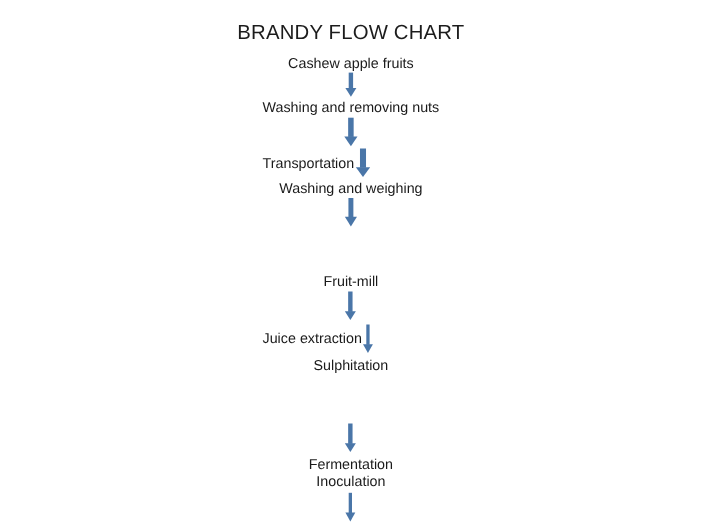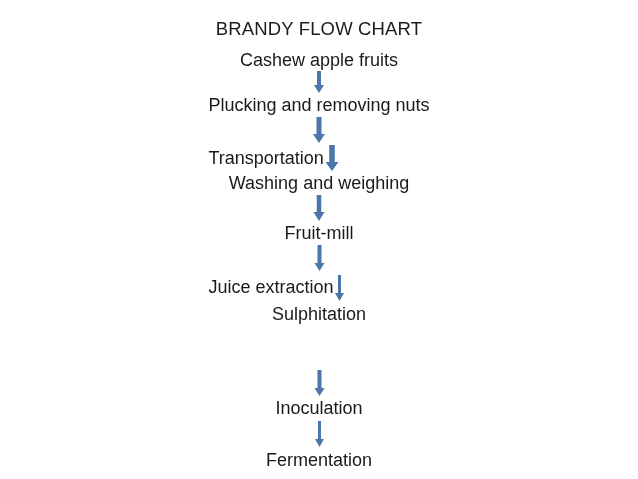--- a/index.html
+++ b/index.html
@@ -34,21 +34,21 @@
     font-size: 18.5px;
     line-height: 1;
     color: #1c1c1c;
     letter-spacing: 0.15px;
     margin-top: 20px;
     margin-bottom: 0;
     white-space: nowrap;
     font-weight: normal;
   }
   .node-label {
-    font-size: 18px;
+    font-size: 13px;
     line-height: 1;
     color: #1a1a1a;
     white-space: nowrap;
     text-align: center;
   }
   .arrow {
     display: block;
     overflow: visible;
   }
   .arrow path,
@@ -67,41 +67,41 @@
 
     <div id="steps-container">
         <div style="display: flex; flex-direction: column; align-items: center;">
           <div class="node-label" style="margin-top: 12px;">Cashew apple fruits</div>
           <svg class="arrow" width="14" height="22" viewBox="0 0 14 22" style="margin-top: 2px;">
             <rect x="5" y="0" width="4" height="14.5" fill="#4a76a8"></rect>
             <polygon points="2,14 12,14 7,22" fill="#4a76a8"></polygon>
           </svg>
         </div>
         <div style="display: flex; flex-direction: column; align-items: center;">
-          <div class="node-label" style="margin-top: 3px;">Plucking and removing nuts</div>
+          <div class="node-label" style="margin-top: 3px;">Washing and removing nuts</div>
           <svg class="arrow" width="16" height="26" viewBox="0 0 16 26" style="margin-top: 3px;">
             <rect x="5.5" y="0" width="5" height="17.5" fill="#4a76a8"></rect>
             <polygon points="2,17 14,17 8,26" fill="#4a76a8"></polygon>
           </svg>
         </div>
         <div style="display: flex; flex-direction: row; align-items: center;">
           <div class="node-label" style="margin-top: 3px;">Transportation</div>
           <svg class="arrow" width="16" height="26" viewBox="0 0 16 26" style="margin-top: 2px;">
             <rect x="5.25" y="0" width="5.5" height="17.5" fill="#4a76a8"></rect>
             <polygon points="1.5,17 14.5,17 8,26" fill="#4a76a8"></polygon>
           </svg>
         </div>
         <div style="display: flex; flex-direction: column; align-items: center;">
           <div class="node-label" style="margin-top: 3px;">Washing and weighing</div>
           <svg class="arrow" width="14" height="26" viewBox="0 0 14 26" style="margin-top: 3px;">
             <rect x="4.75" y="0" width="4.5" height="17.5" fill="#4a76a8"></rect>
             <polygon points="1.5,17 12.5,17 7,26" fill="#4a76a8"></polygon>
           </svg>
         </div>
-        <div style="display: flex; flex-direction: column; align-items: center;">
+        <div style="display: flex; flex-direction: column; align-items: center; margin-top: 40px;">
           <div class="node-label" style="margin-top: 3px;">Fruit-mill</div>
           <svg class="arrow" width="13" height="26" viewBox="0 0 13 26" style="margin-top: 3px;">
             <rect x="4.5" y="0" width="4" height="18.5" fill="#4a76a8"></rect>
             <polygon points="1.5,18 11.5,18 6.5,26" fill="#4a76a8"></polygon>
           </svg>
         </div>
         <div style="display: flex; flex-direction: row; align-items: center;">
           <div class="node-label" style="margin-top: 3px;">Juice extraction</div>
           <svg class="arrow" width="11" height="26" viewBox="0 0 11 26" style="margin-top: 4px;">
             <rect x="4" y="0" width="3" height="18.5" fill="#4a76a8"></rect>
@@ -109,25 +109,25 @@
           </svg>
         </div>
         <div style="display: flex; flex-direction: column; align-items: center; gap: 44px;">
           <div class="node-label" style="margin-top: 4px;">Sulphitation</div>
           <svg class="arrow" width="13" height="26" viewBox="0 0 13 26" style="margin-top: 3px;">
             <rect x="4.5" y="0" width="4" height="18.5" fill="#4a76a8"></rect>
             <polygon points="1.5,18 11.5,18 6.5,26" fill="#4a76a8"></polygon>
           </svg>
         </div>
         <div style="display: flex; flex-direction: column; align-items: center;">
+          <div class="node-label" style="margin-top: 4px;">Fermentation</div>
+        </div>
+        <div style="display: flex; flex-direction: column; align-items: center;">
           <div class="node-label" style="margin-top: 3px;">Inoculation</div>
           <svg class="arrow" width="11" height="26" viewBox="0 0 11 26" style="margin-top: 4px;">
             <rect x="4" y="0" width="3" height="18.5" fill="#4a76a8"></rect>
             <polygon points="1,18 10,18 5.5,26" fill="#4a76a8"></polygon>
           </svg>
-        </div>
-        <div style="display: flex; flex-direction: column; align-items: center;">
-          <div class="node-label" style="margin-top: 4px;">Fermentation</div>
         </div>
       </div>
 
   </div>
 </div>
 
 </body></html>

